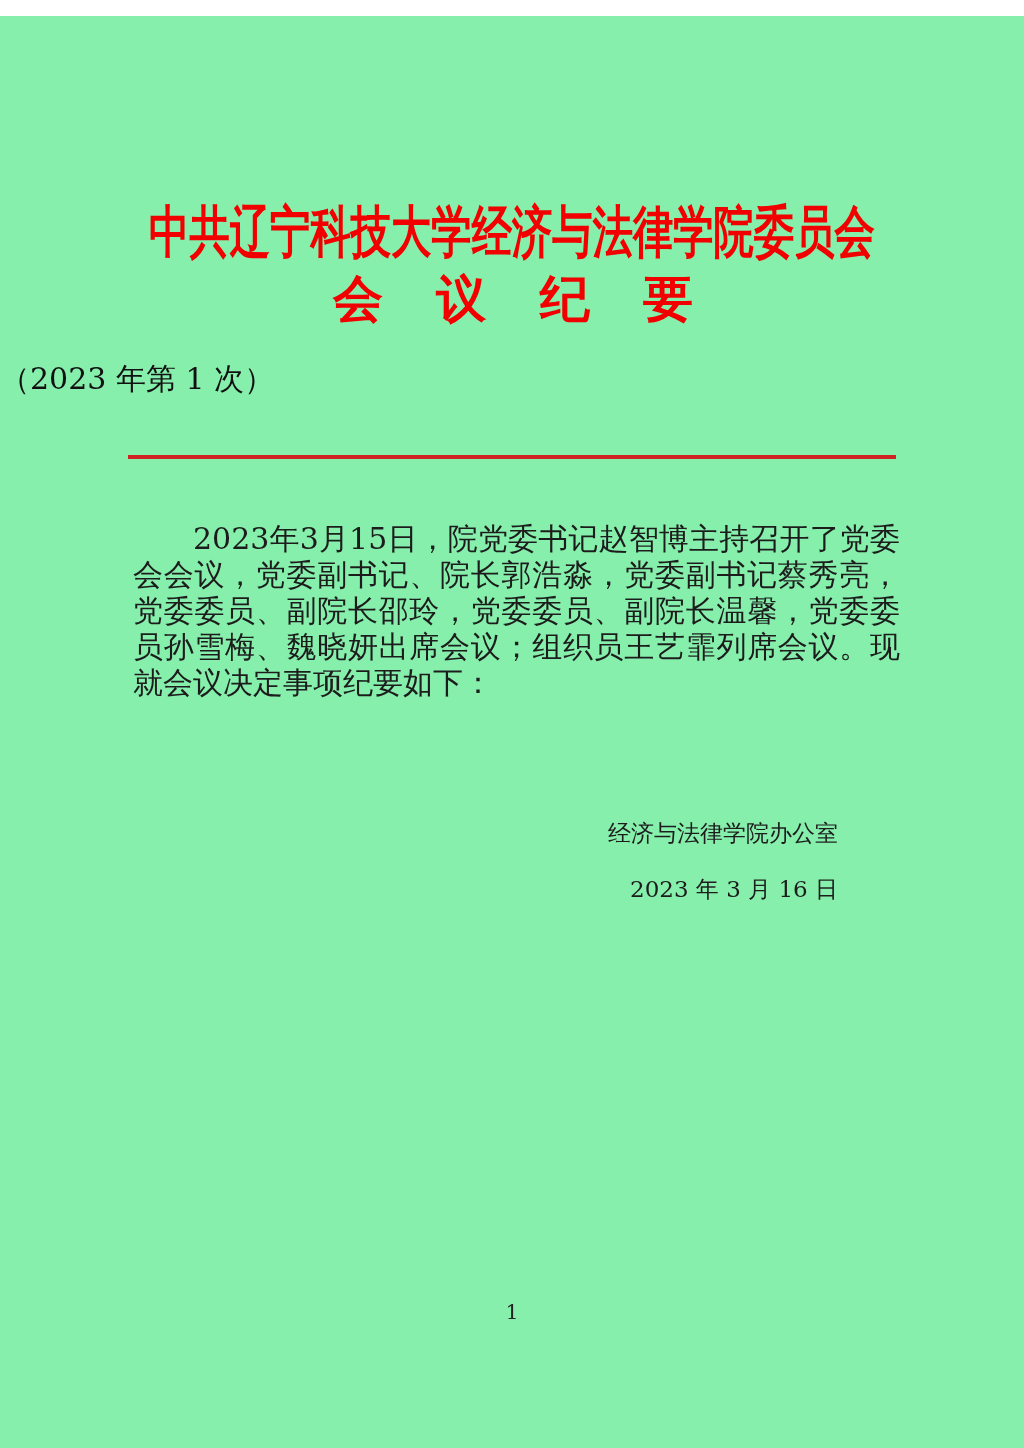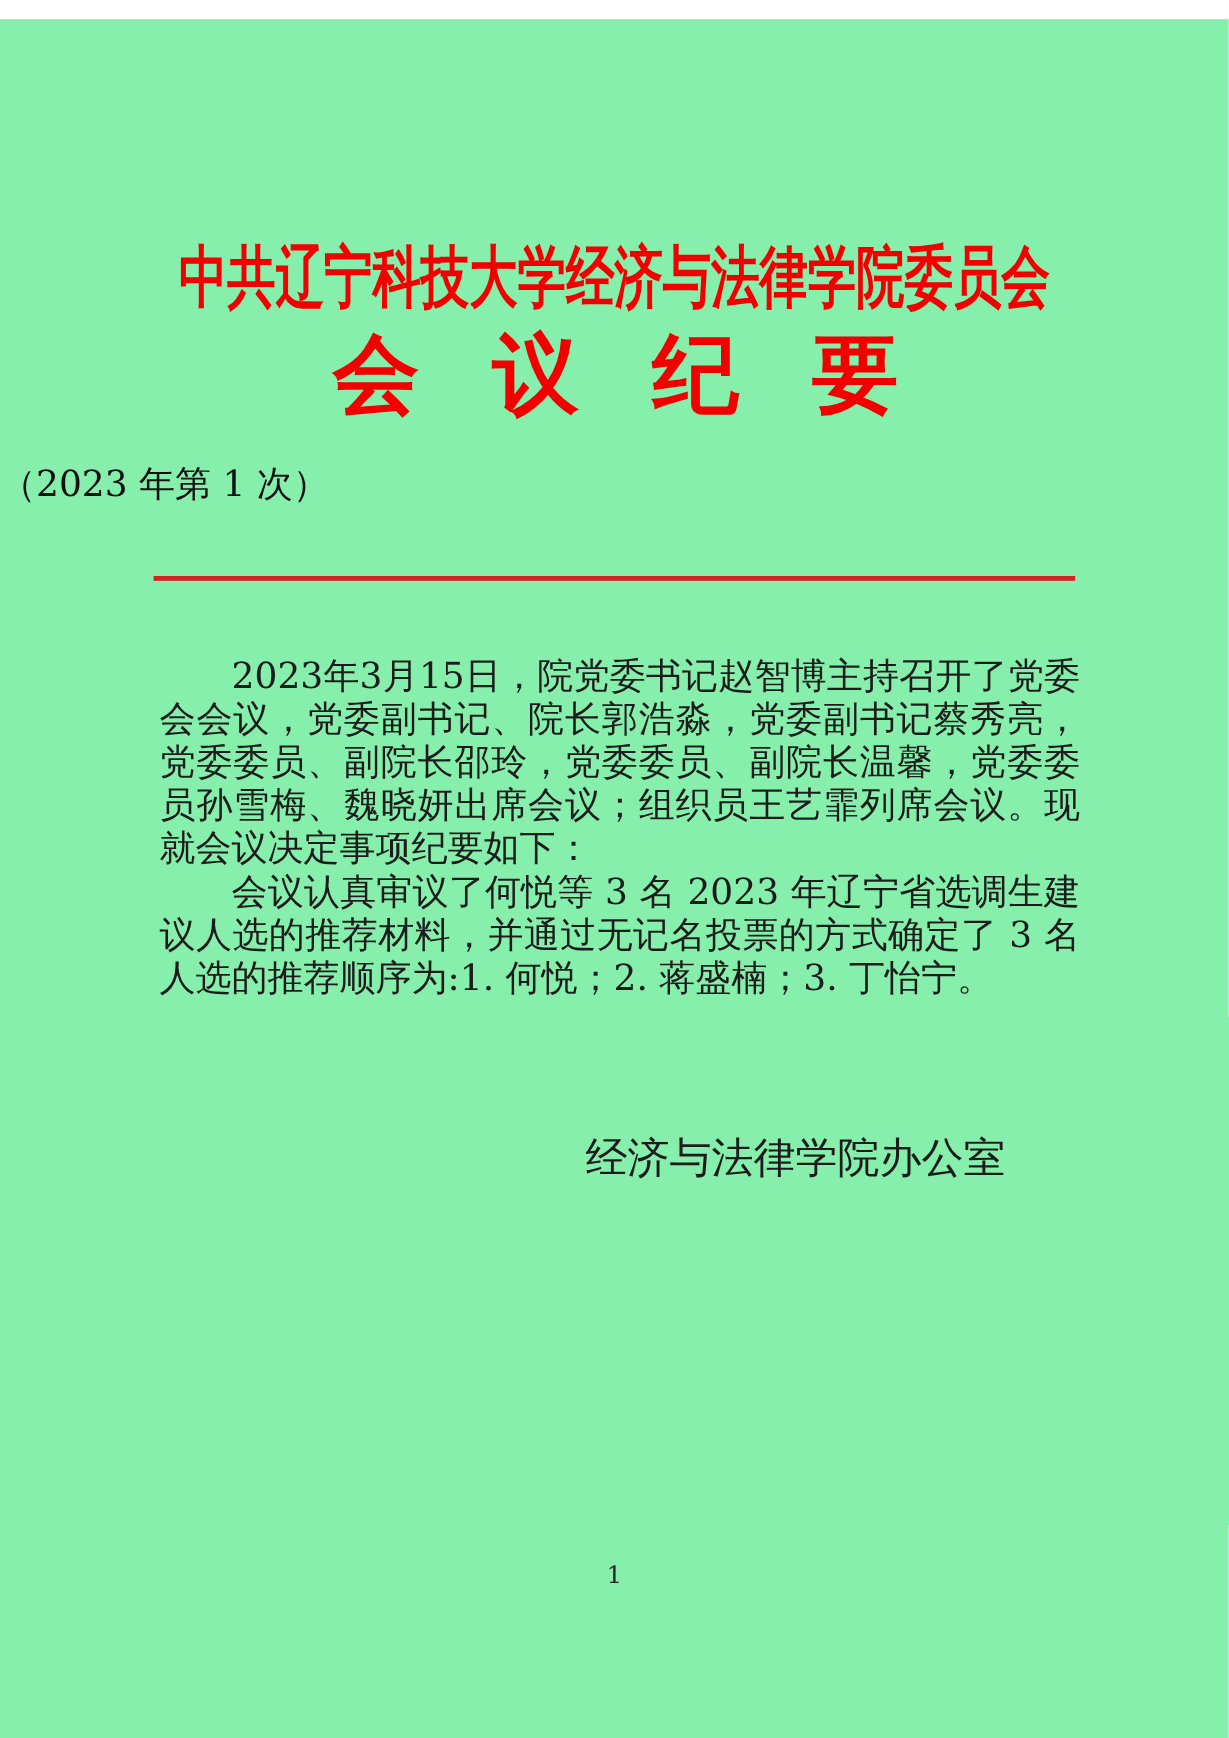--- a/index.html
+++ b/index.html
@@ -29,21 +29,21 @@
     transform-origin: 50% 50%;
     white-space: nowrap;
     letter-spacing: 0px;
   }
   .sub-title {
     margin: 6px 0 0 0;
     padding-left: 20px; 
     text-align: center;
     font-family: "DejaVu Sans", "Liberation Sans", sans-serif;
     font-weight: 900;
-    font-size: 72px;
+    font-size: 50px;
     line-height: 1.15;
     letter-spacing: 18px;
     color: var(--title-red, #f20000);
     white-space: nowrap;
   }
   .session {
     margin: 30px 0 0 0;
     text-align: left;
     font-size: 30px;
     line-height: 40px;
@@ -64,21 +64,21 @@
   }
   .body-text p {
     margin: 0;
     text-indent: 2em;
   }
   .signature-block {
     margin: 104px 186px 0 auto;
     width: fit-content;
     min-width: 300px;
     text-align: right;
-    font-size: 35px;
+    font-size: 23px;
     line-height: 56px;
     color: #1c1c1c;
     white-space: nowrap;
   }
   .page-number {
     position: absolute;
     left: 0;
     right: 0;
     top: 1284px;
     text-align: center;
@@ -94,22 +94,22 @@
   <h1 class="main-title">中共辽宁科技大学经济与法律学院委员会</h1>
 
   <h2 class="sub-title">会 议 纪 要</h2>
 
   <div class="session">（2023 年第 1 次）</div>
 
   <hr class="red-rule">
 
   <div class="body-text">
     <p>2023年3月15日，院党委书记赵智博主持召开了党委会会议，党委副书记、院长郭浩淼，党委副书记蔡秀亮，党委委员、副院长邵玲，党委委员、副院长温馨，党委委员孙雪梅、魏晓妍出席会议；组织员王艺霏列席会议。现就会议决定事项纪要如下：</p>
-    <p>会议认真审议了何悦等 3 名 2023 年辽宁省选调生建议人选的推荐材料，并通过无记名投票的方式确定了 3 名人选的推荐顺序为:1. 何悦；2. 蒋盛楠；3. 丁怡宁。</p>
   </div>
 
   <div class="signature-block">
     <div>经济与法律学院办公室</div>
+    <div>2023 年 3 月 16 日</div>
   </div>
 
   <div class="page-number">1</div>
 
 </div>
 
 </body></html>

